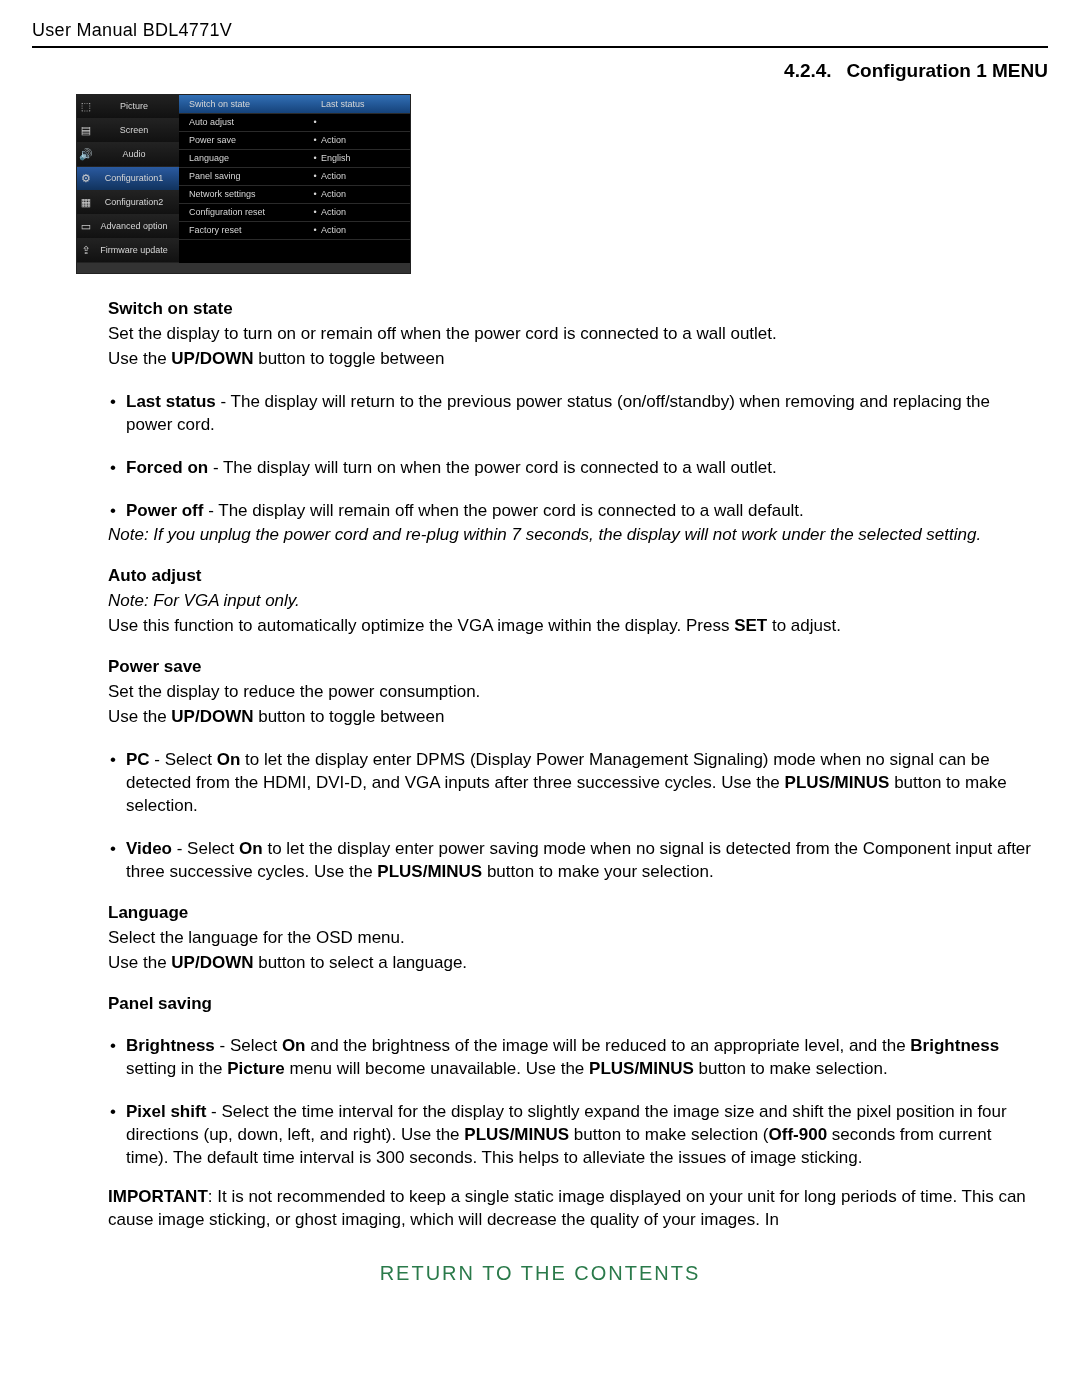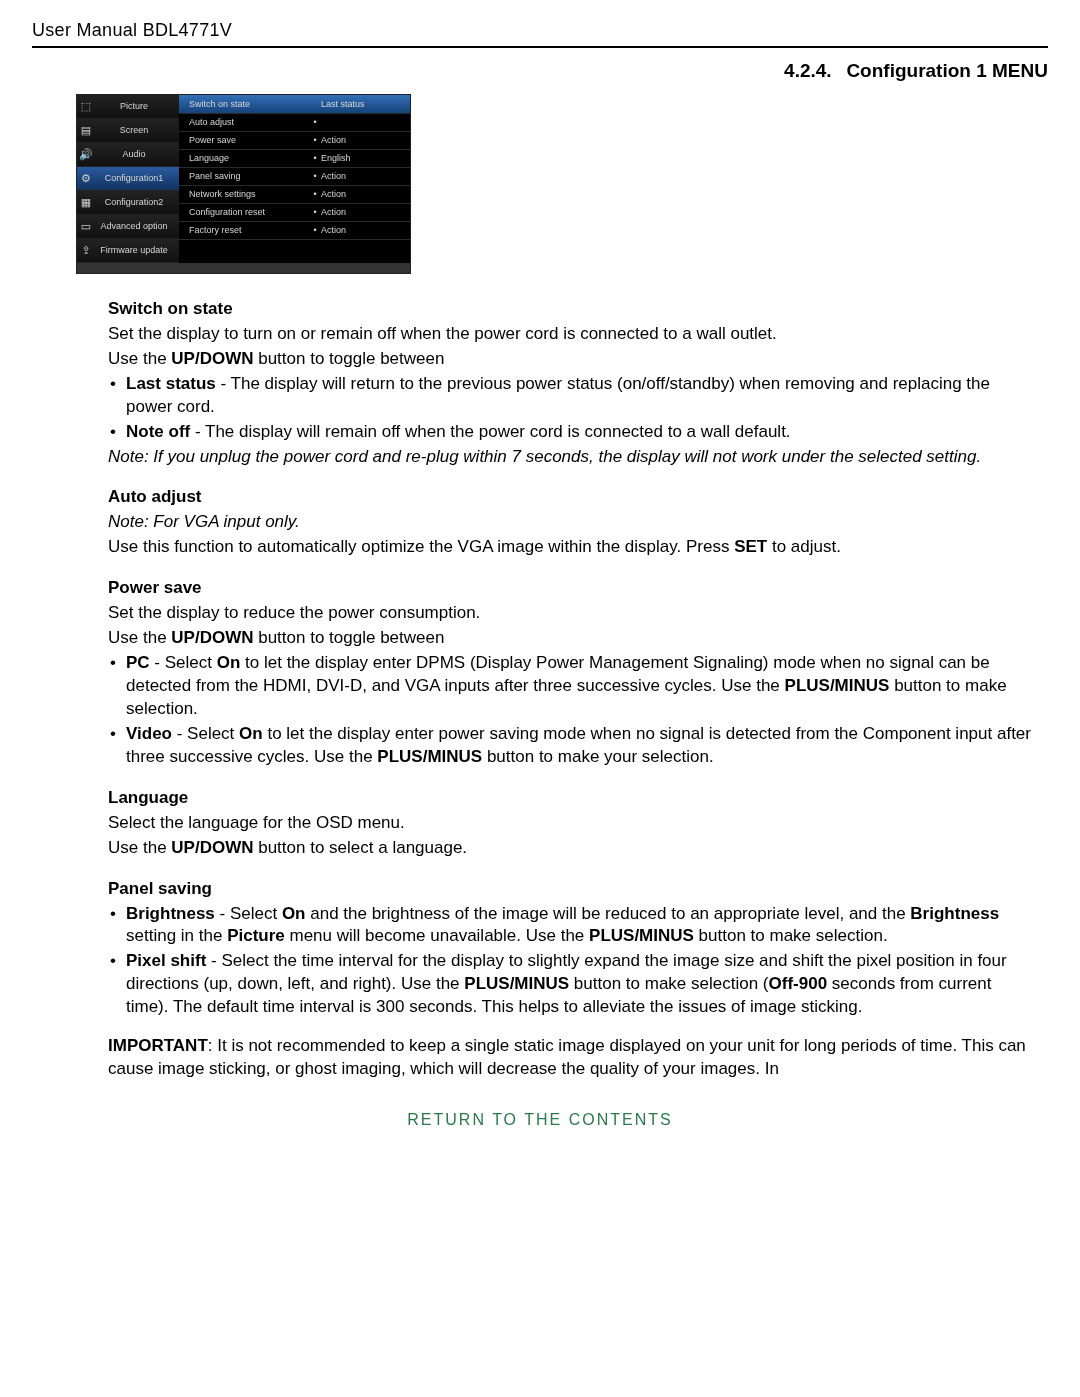--- a/index.html
+++ b/index.html
@@ -54,28 +54,28 @@
   .osd-rname { flex: 0 0 120px; font-size:9px; }
   .osd-rbullet { flex: 0 0 12px; text-align:center; font-size:9px; }
   .osd-rval { flex:1; font-size:9px; }
   .osd-footer { height: 10px; background:#333; }
 
   .content { padding-left: 76px; padding-right: 10px; }
   .subhead { font-weight:700; margin-top: 4px; }
   .para { margin-top: 2px; }
   .italic { font-style: italic; }
   ul.bul { list-style: none; padding-left: 0; margin-top: 2px; }
-  ul.bul > li { padding-left: 18px; position: relative; margin-top: 2px; }
+  ul.bul > li { padding-left: 18px; position: relative; margin-top: 20px; }
   ul.bul > li::before { content:"•"; position:absolute; left:2px; top:0; }
   .blk { margin-top: 18px; }
   .important { margin-top: 16px; }
   .footer-link {
     text-align:center;
     margin-top: 28px;
-    font-size: 16px;
+    font-size: 20px;
     letter-spacing: 2px;
     color: #2a7a4a;
     font-variant: small-caps;
   }
   b { font-weight:700; }
 </style>
 </head>
 <body>
 
 <div class="header-line">
@@ -167,21 +167,22 @@
   <div class="osd-footer"></div>
 </div>
 
 <div class="content">
 
   <div class="subhead">Switch on state</div>
   <div class="para">Set the display to turn on or remain off when the power cord is connected to a wall outlet.</div>
   <div class="para"><span>Use the </span><b>UP/DOWN</b><span> button to toggle between</span></div>
   <ul class="bul">
     <li><b>Last status</b><span> - The display will return to the previous power status (on/off/standby) when removing and replacing the power cord.</span></li>
-    <li><b>Note off</b><span> - The display will remain off when the power cord is connected to a wall default.</span></li>
+    <li><b>Forced on</b><span> - The display will turn on when the power cord is connected to a wall outlet.</span></li>
+    <li><b>Power off</b><span> - The display will remain off when the power cord is connected to a wall default.</span></li>
   </ul>
   <div class="para italic">Note: If you unplug the power cord and re-plug within 7 seconds, the display will not work under the selected setting.</div>
 
   <div class="blk">
     <div class="subhead">Auto adjust</div>
     <div class="para italic">Note: For VGA input only.</div>
     <div class="para"><span>Use this function to automatically optimize the VGA image within the display. Press </span><b>SET</b><span> to adjust.</span></div>
   </div>
 
   <div class="blk">

